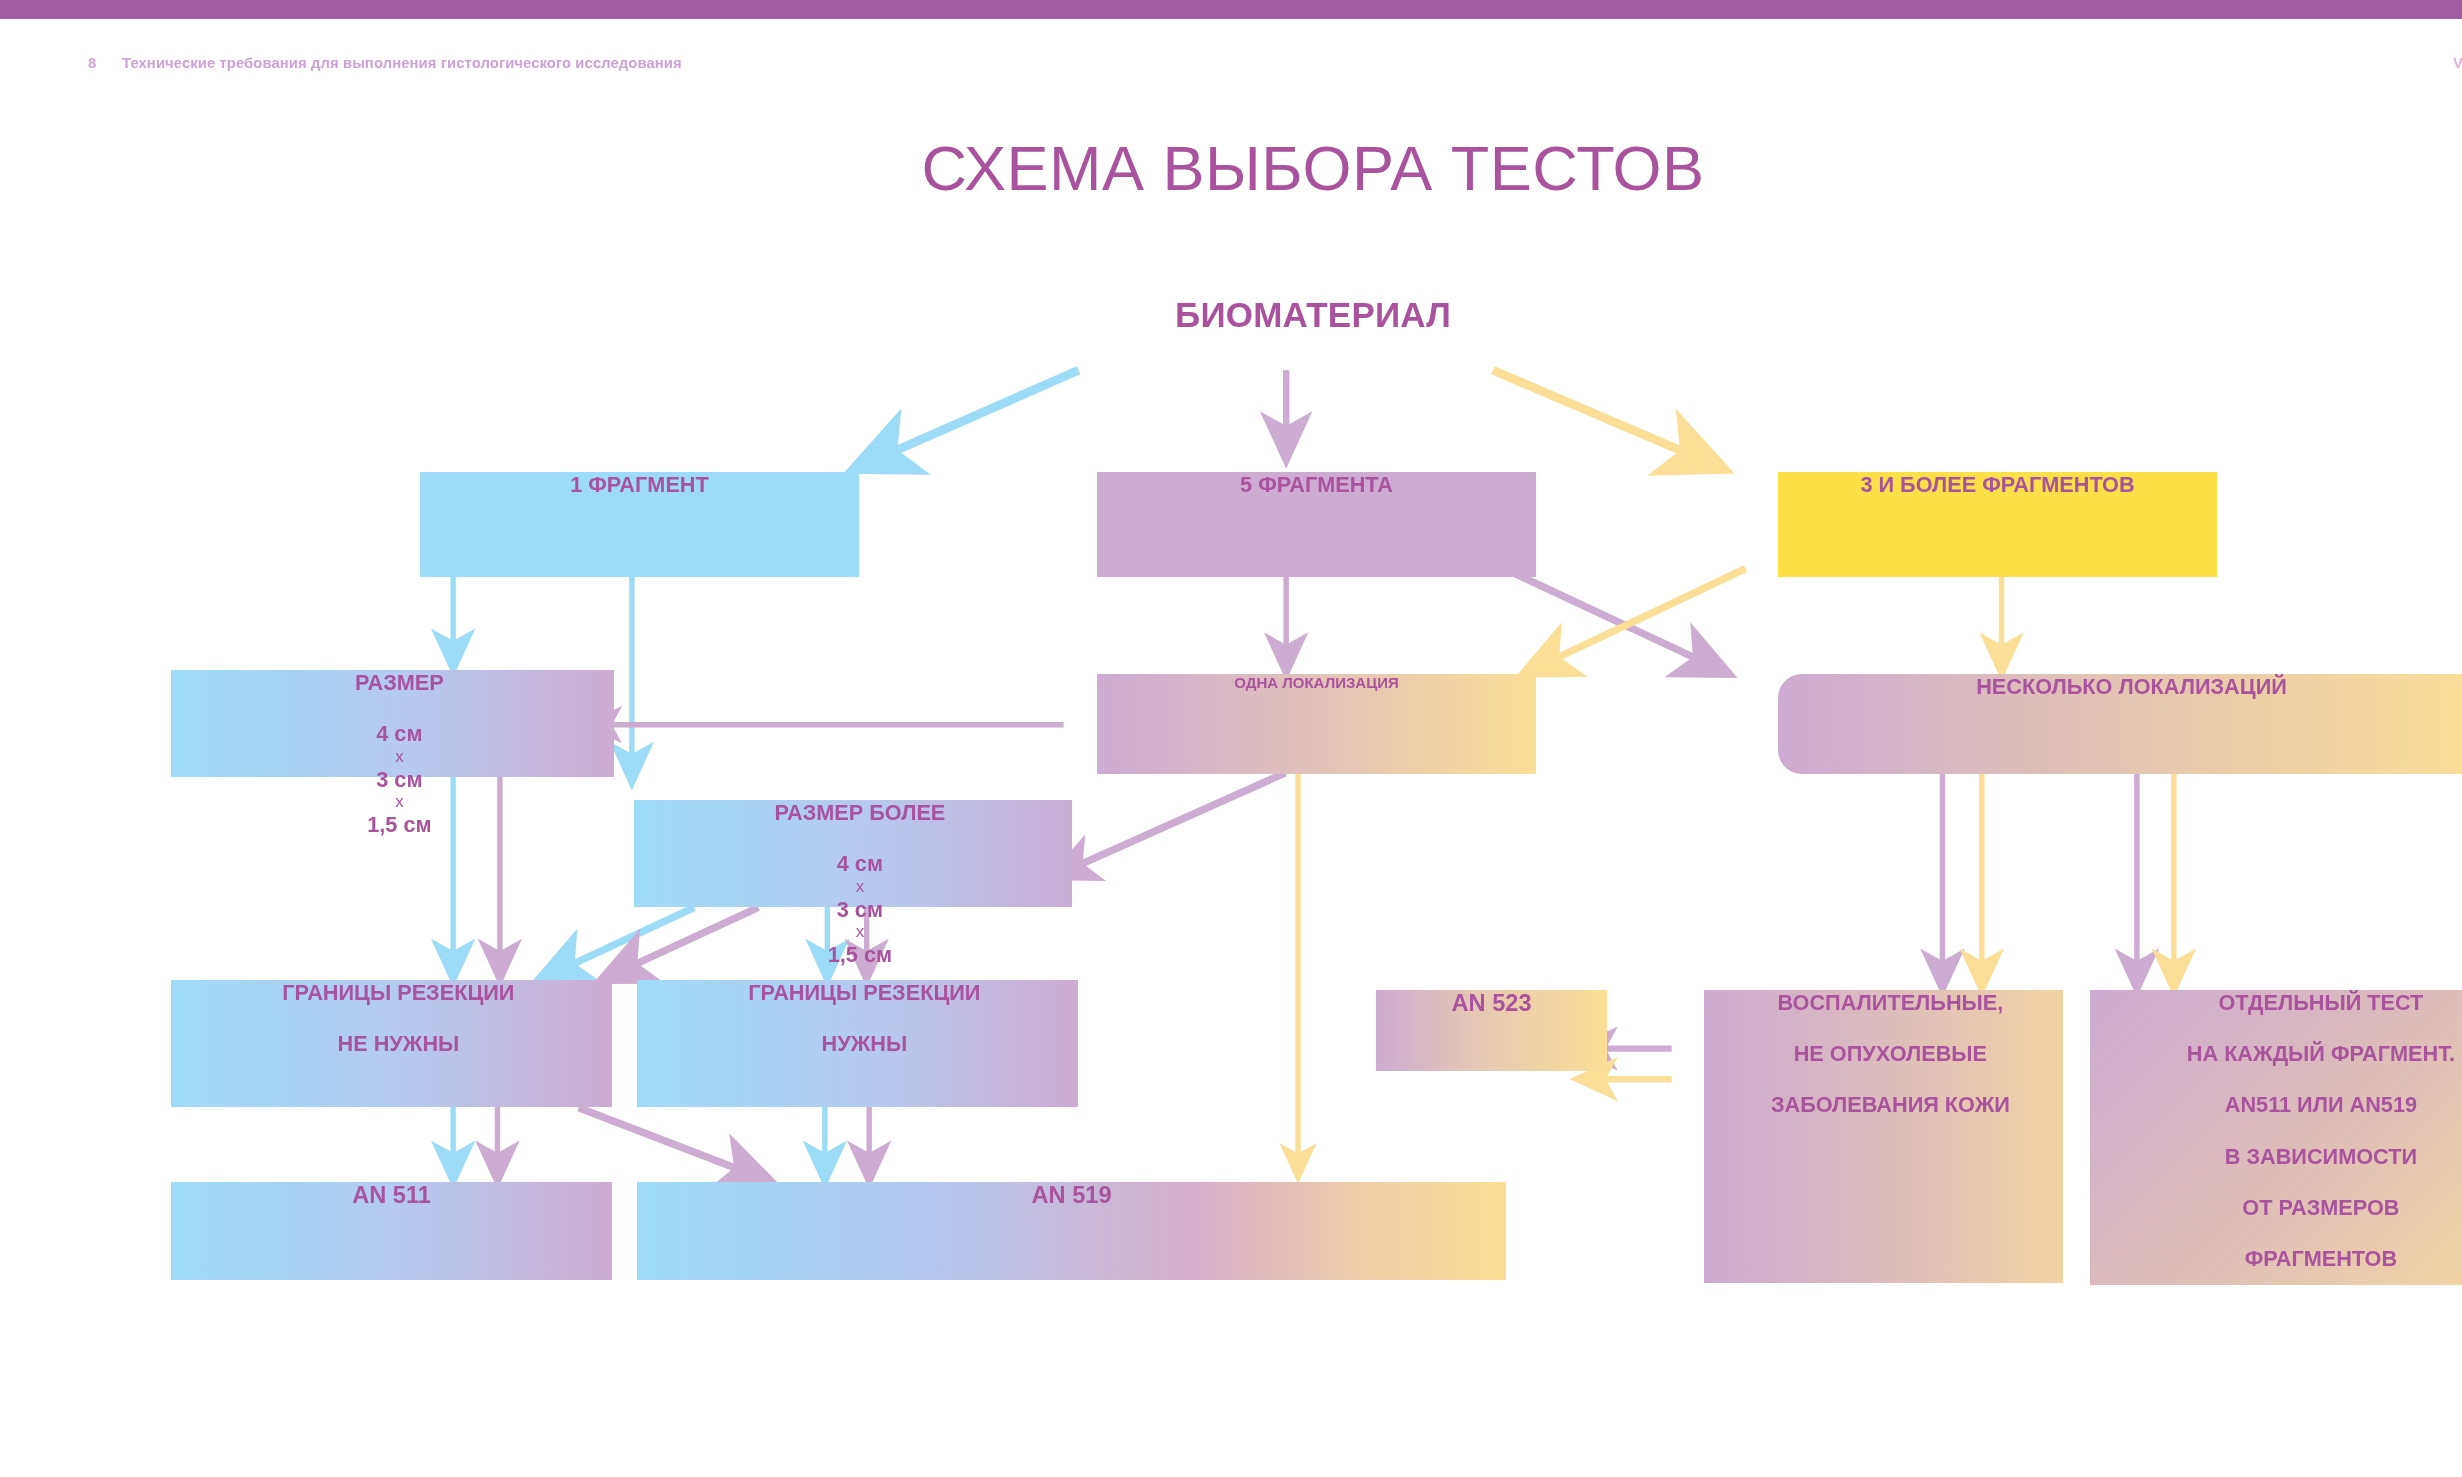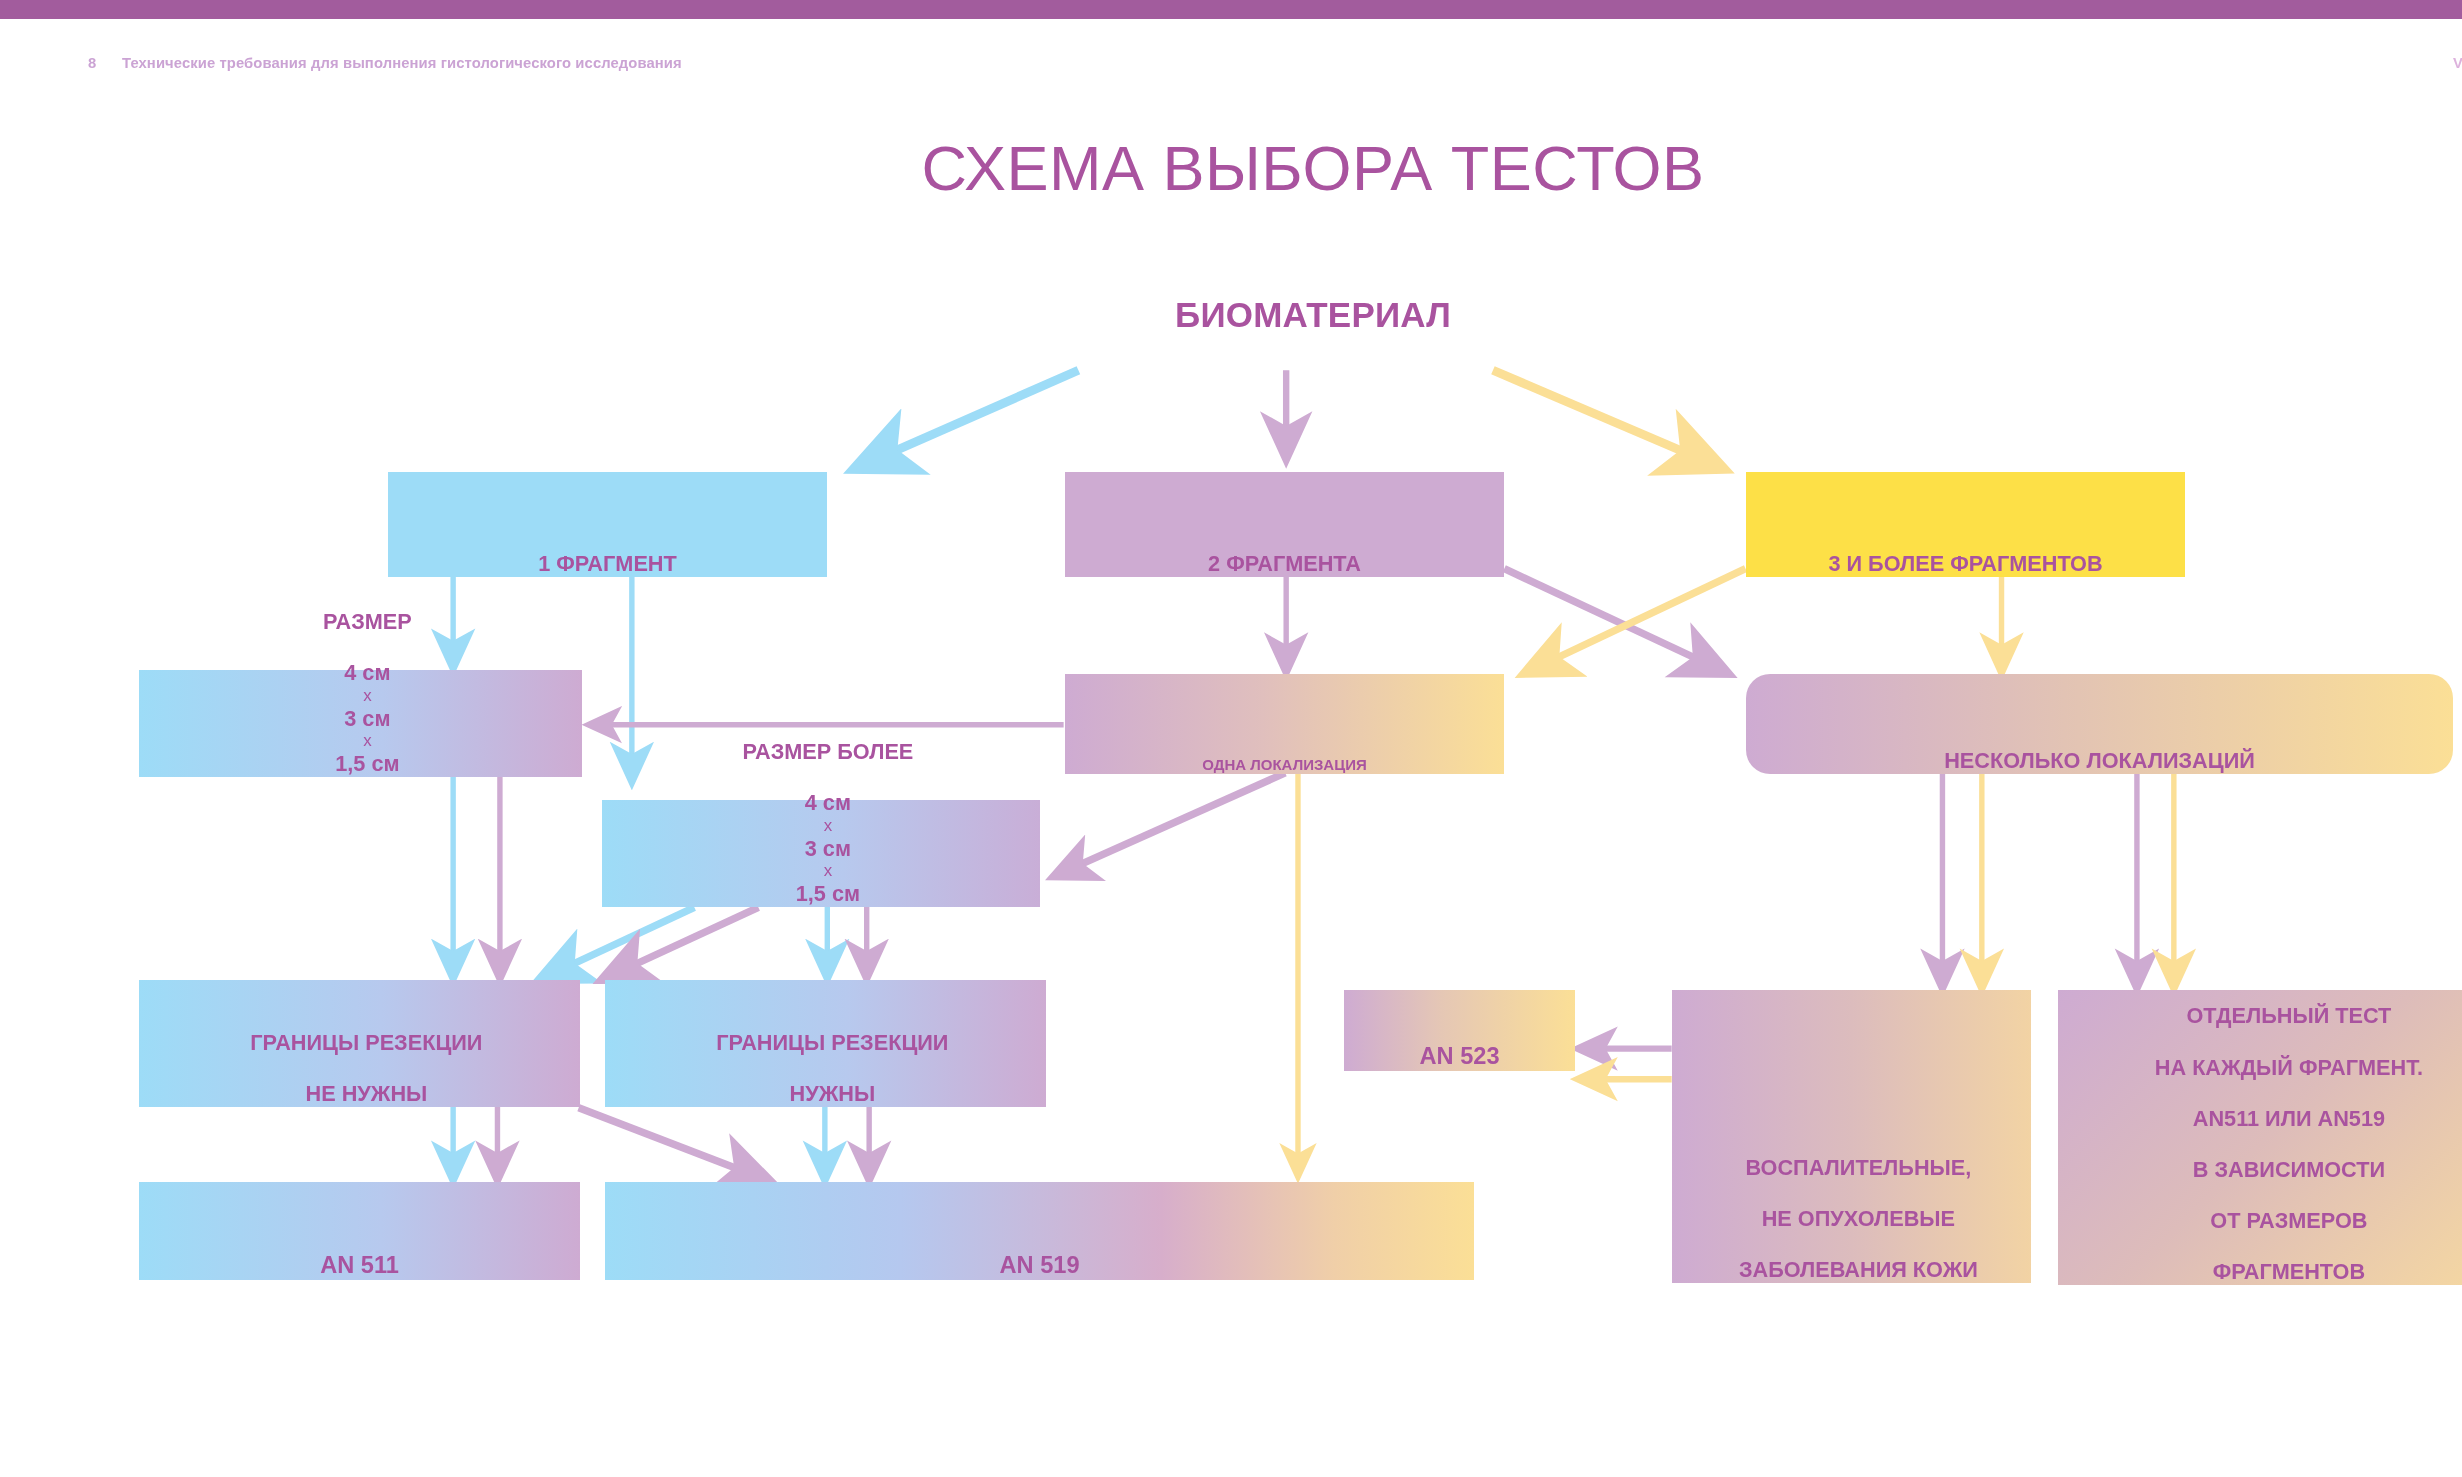--- a/index.html
+++ b/index.html
@@ -14,23 +14,23 @@
   .hdr-logo{right:88px;top:55px;position:absolute;font-size:14.8px;font-weight:bold;
             color:#ddb2dd;letter-spacing:0.5px;}
 
   .title{position:absolute;left:0;top:132px;width:2626px;text-align:center;
          font-size:63px;font-weight:normal;color:#a9539f;letter-spacing:0.5px;}
 
   .root-label{position:absolute;left:0;top:295px;width:2626px;text-align:center;
               font-size:35px;font-weight:bold;color:#a9539f;letter-spacing:0.2px;}
 
   
-  .node{position:absolute;display:flex;align-items:flex-end;justify-content:center;
+  .node{position:absolute;display:flex;align-items:flex-start;justify-content:center;
         text-align:center;color:#a9539f;font-weight:bold;line-height:1.18;
-        box-sizing:border-box;}
+        box-sizing:border-box;margin-left:32px;}
   .node span{display:block;width:100%;padding:0 6.9px;}
 
   svg.wires{position:absolute;left:0;top:0;width:2626px;height:1477px;pointer-events:none;}
 
   .dim-x{font-weight:normal;font-size:.78em;padding:0 3px;}
 </style>
 </head>
 <body>
 
 <div class="topbar"></div>
@@ -109,21 +109,21 @@
     <path d="M3395,2130 L3205,2130" stroke="#ceabd2" stroke-width="13" marker-end="url(#mpw)"></path>
     <path d="M3395,2192 L3205,2192" stroke="#fbdf96" stroke-width="13" marker-end="url(#myw)"></path>
   </g>
 </svg>
 
 <div class="node" style="left:388px;top:472px;width:439px;height:105px;background:#9ddcf7;font-size:21.7px;">
   <span>1 ФРАГМЕНТ</span>
 </div>
 
 <div class="node" style="left:1065px;top:472px;width:439px;height:105px;background:#ceabd2;font-size:21.7px;">
-  <span>2 ФРАГМЕНТА</span>
+  <span>5 ФРАГМЕНТА</span>
 </div>
 
 <div class="node" style="left:1746px;top:472px;width:439px;height:105px;background:#fde047;font-size:21.7px;">
   <span>3 И БОЛЕЕ ФРАГМЕНТОВ</span>
 </div>
 
 <div class="node" style="left:139px;top:670px;width:443px;height:107px;font-size:21.7px;
             background:linear-gradient(90deg,#9ddcf7 0%,#b7c9ee 55%,#ceabd2 100%);">
   <span>
     <span>РАЗМЕР</span><br>

